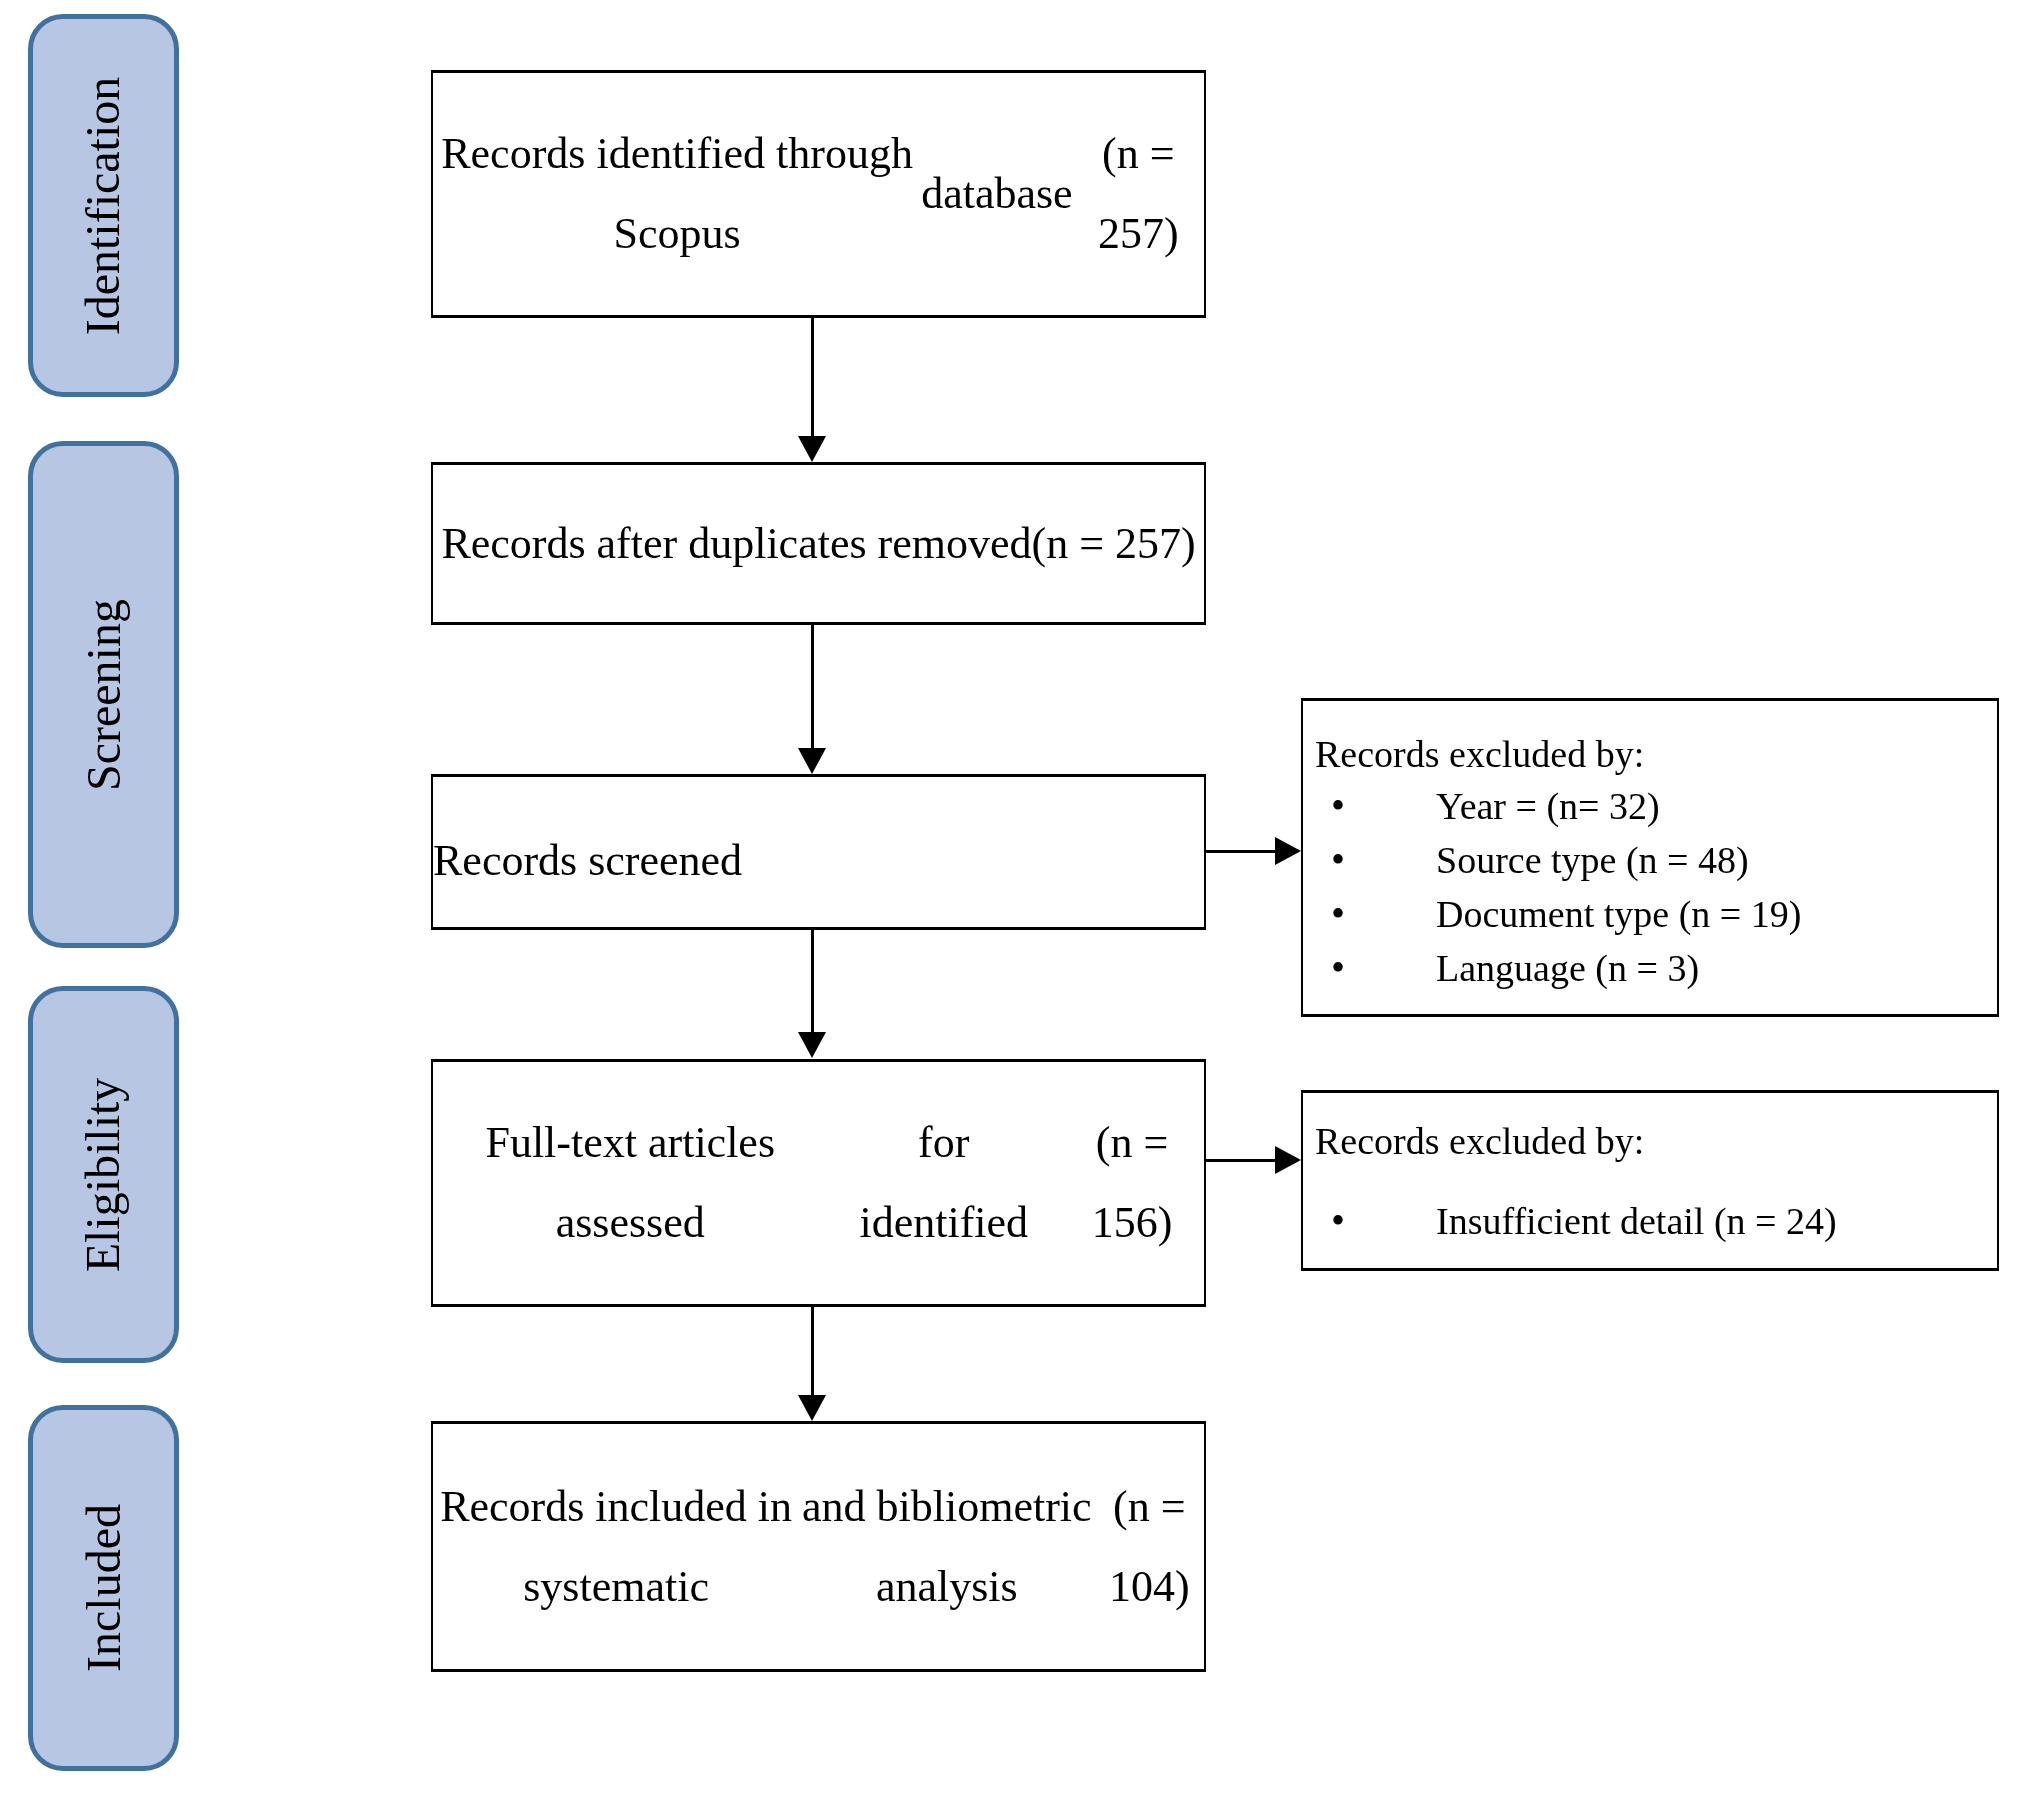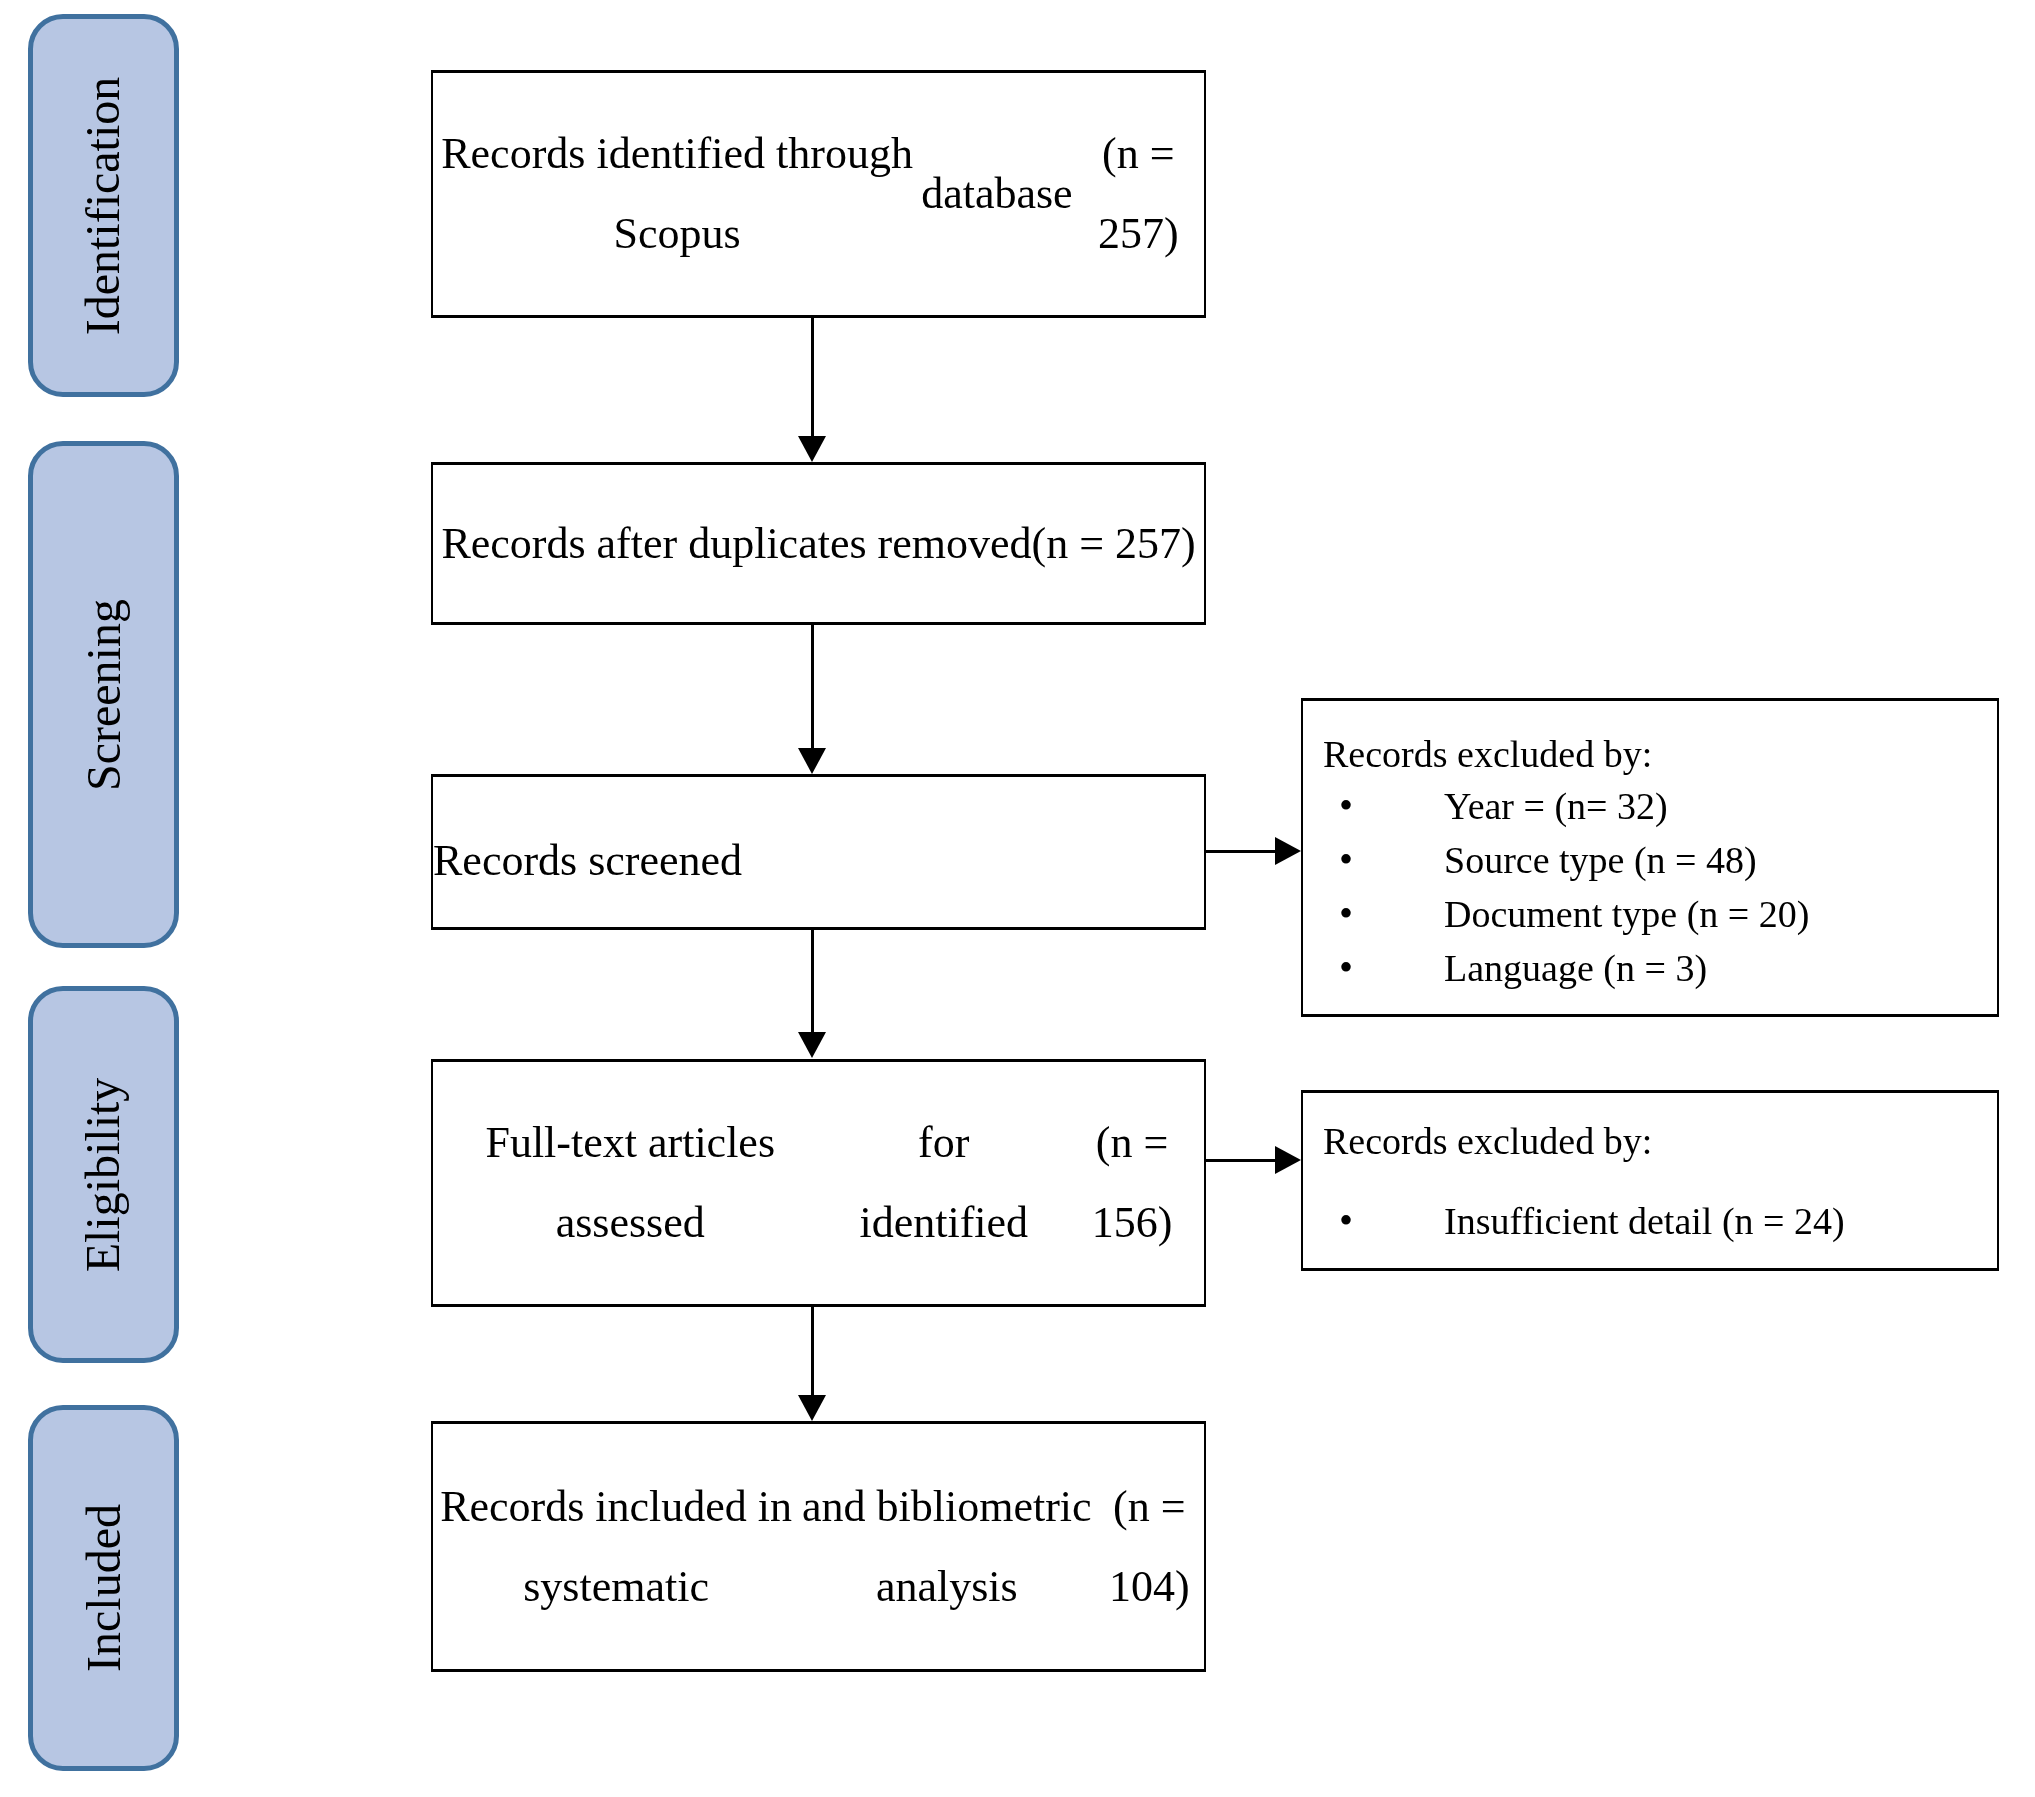--- a/index.html
+++ b/index.html
@@ -52,21 +52,21 @@
   
   .excl-box {
     position: absolute;
     left: 1301px;
     width: 698px;
     background: #ffffff;
     border: 2px solid #000000;
     border-top-width: 3.5px;
     border-bottom-width: 3.5px;
     box-sizing: border-box;
-    padding-left: 20px;
+    padding-left: 12px;
     padding-right: 10px;
     font-size: 38px;
     font-family: Liberation Serif, serif;
   }
   .excl-box .title { line-height: 50px; }
   .bullet-row { display: flex; align-items: baseline; line-height: 53px; }
   .bullet-row .dot { margin-left: 16px; width: 20px; font-size: 40px; }
   .bullet-row .btext { margin-left: 85px; }
   
   .vline { position: absolute; width: 2.5px; background: #000000; }
@@ -134,21 +134,21 @@
     <div class="bullet-row">
       <span class="dot">•</span>
       <span class="btext">Year = (n= 32)</span>
     </div>
     <div class="bullet-row">
       <span class="dot">•</span>
       <span class="btext">Source type (n = 48)</span>
     </div>
     <div class="bullet-row">
       <span class="dot">•</span>
-      <span class="btext">Document type (n = 20)</span>
+      <span class="btext">Document type (n = 19)</span>
     </div>
     <div class="bullet-row">
       <span class="dot">•</span>
       <span class="btext">Language (n = 3)</span>
     </div>
   </div>
 
   <div class="excl-box" style="top:1090px; height:181px; padding-top:22.6px;">
     <div class="title">Records excluded by:</div>
     <div class="bullet-row" style="margin-top:28px;">

